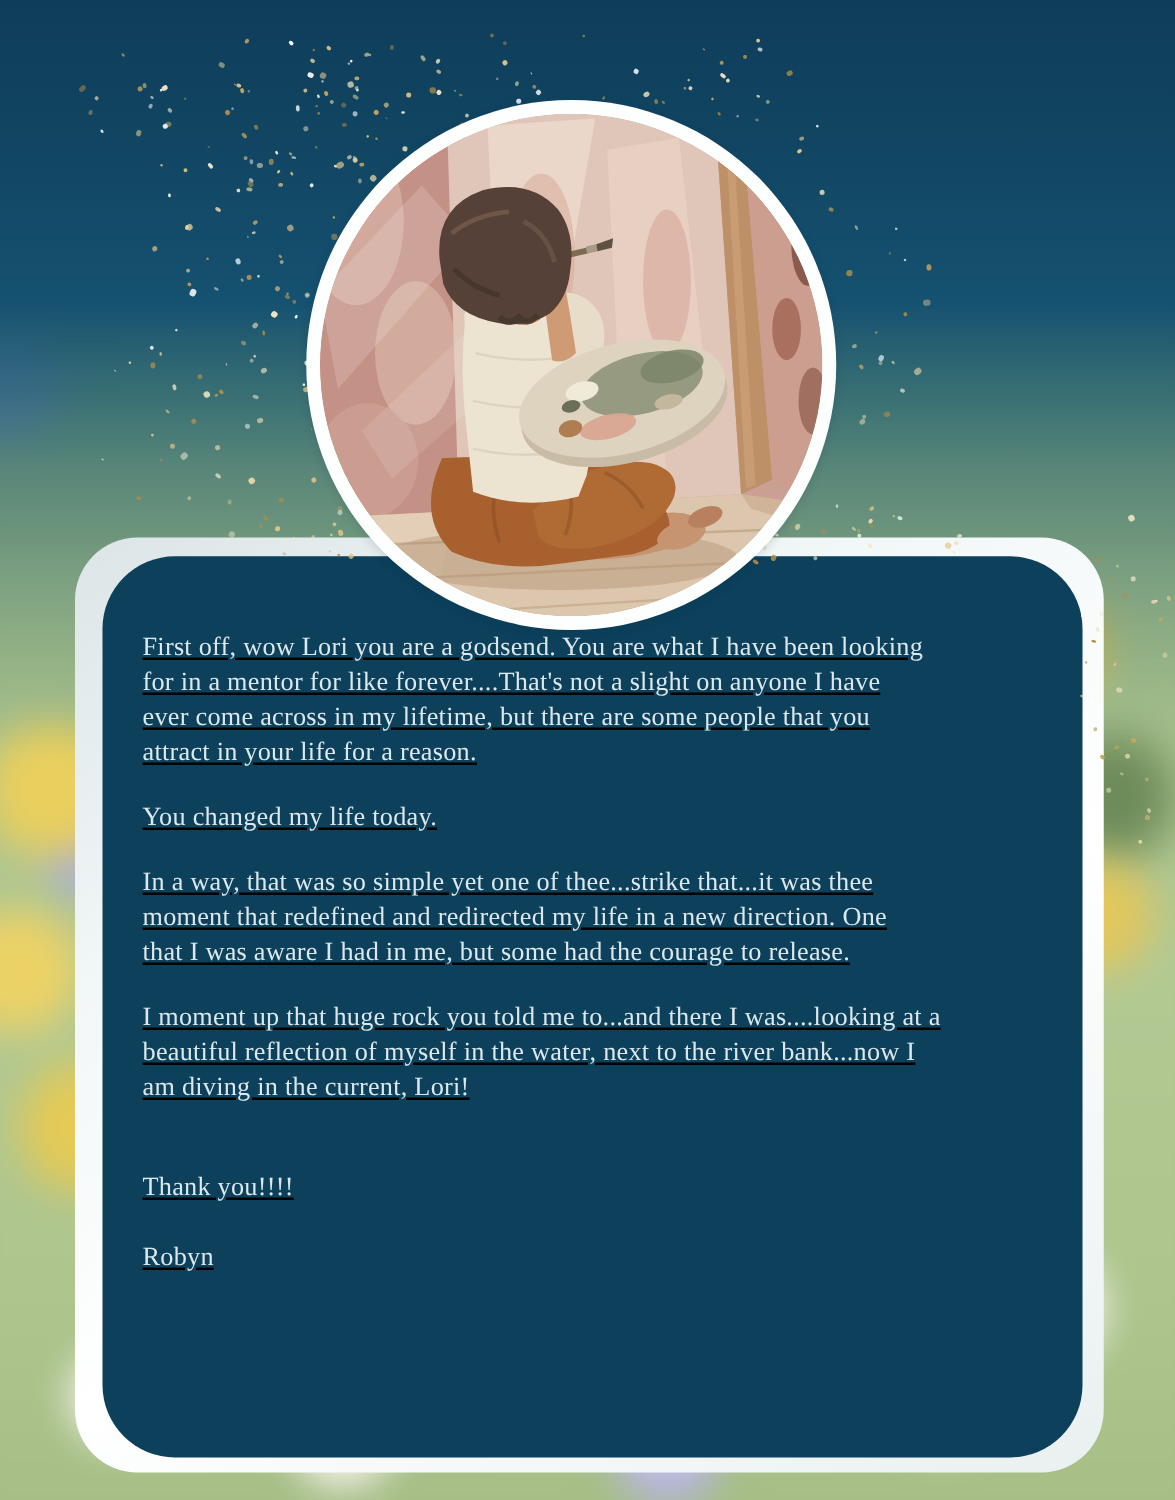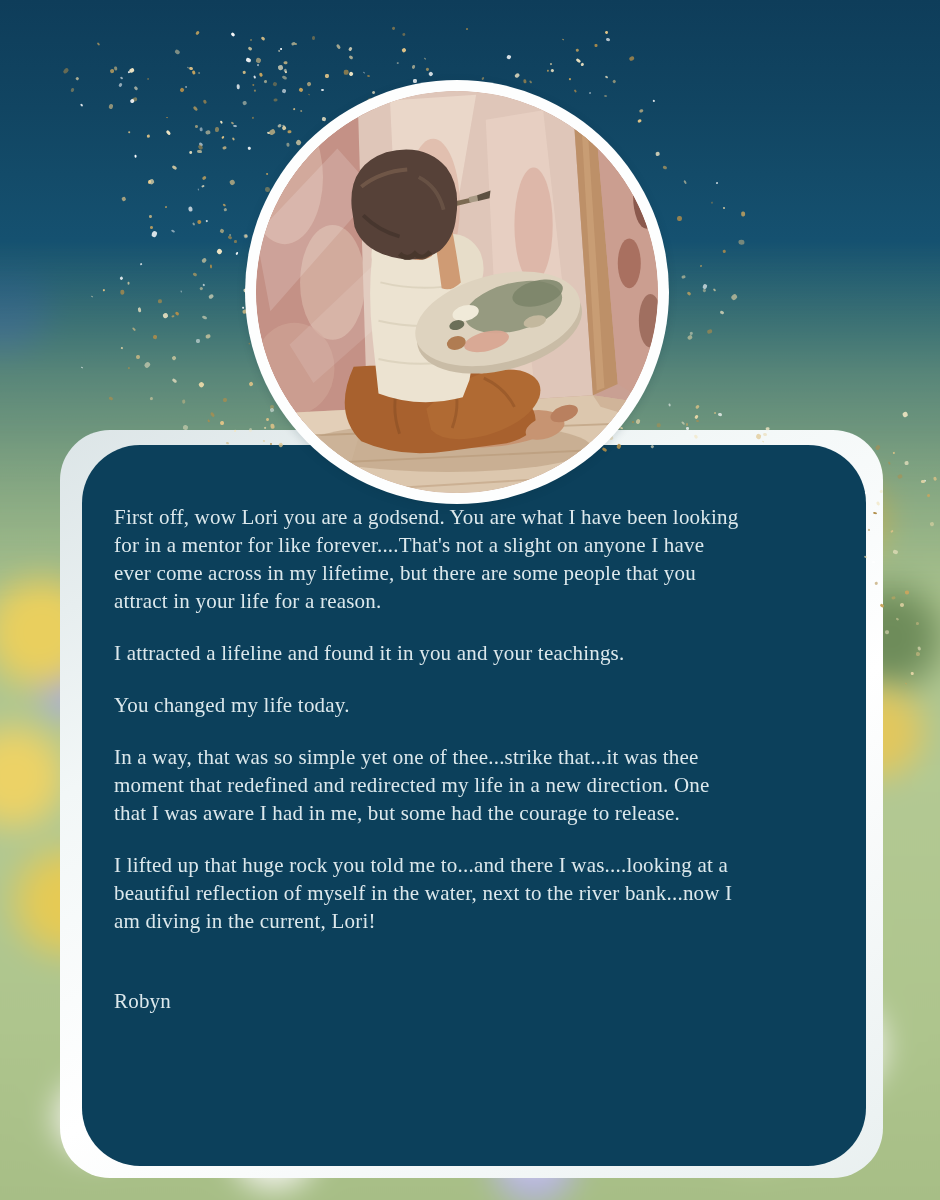--- a/index.html
+++ b/index.html
@@ -50,21 +50,21 @@
       radial-gradient(circle at 322px 725px, #cbd9a2 0 32px, transparent 78px),
       radial-gradient(circle at 782px 885px, #d2dfa9 0 34px, transparent 82px),
       linear-gradient(180deg,#8fae80 0%,#a2bc88 25%,#b3c993 55%,#aec58d 80%,#a6bd85 100%);}
 
   
   .card{position:absolute;left:60px;top:430px;width:823px;height:748px;z-index:2;
     border-radius:50px;
     background:linear-gradient(150deg,#dce5e7 0%,#f2f7f7 30%,#ffffff 58%,#e9f0f0 100%);}
   .panel{position:absolute;left:22px;top:15px;right:17px;bottom:12px;
     border-radius:58px;background:#0c405b;box-sizing:border-box;
-    padding:58px 12px 0 32px;}
+    padding:58px 12px 0 32px;text-decoration:underline;}
   .panel p{margin:0 0 24px;font-size:21px;line-height:28px;color:#dce8ec;
     letter-spacing:.2px;white-space:pre-line;}
   .panel p.sig{margin-bottom:0;}
   .panel p.sig span{display:block;}
 
   
   .glitter{position:absolute;inset:0;z-index:3;pointer-events:none;}
   .glitter .gl{position:absolute;border-radius:45%;}
 
   
@@ -80,29 +80,29 @@
 
   <div class="sky"></div>
   <div class="meadow"></div>
 
   <div class="card">
     <div class="panel">
       <p>First off, wow Lori you are a godsend. You are what I have been looking
 for in a mentor for like forever....That's not a slight on anyone I have
 ever come across in my lifetime, but there are  some people that you
 attract in your life for a reason.</p>
-      <p>I attracted a lifeline and found it in you and your teachings.</p>
       <p>You changed my life today.</p>
       <p>In a way, that was so simple yet one of thee...strike that...it was thee
 moment that redefined and redirected my life in a new direction. One
 that I was aware I had in me, but some had the courage to release.</p>
-      <p>I lifted up that huge rock you told me to...and there I was....looking at a
+      <p>I moment up that huge rock you told me to...and there I was....looking at a
 beautiful reflection of myself in the water, next to the river bank...now I
 am diving in the current, Lori!</p>
       <p class="sig">
+        <span>Thank you!!!!</span>
         <span>Robyn</span>
       </p>
     </div>
   </div>
 
   <div class="glitter" id="glitter">
       <span class="gl" style="left: 289.7px; top: 176px; width: 3.9px; height: 2.9px; background: rgb(242, 231, 197); opacity: 0.58; transform: rotate(74deg);"></span>
       <span class="gl" style="left: 490.6px; top: 210.3px; width: 4.6px; height: 5px; background: rgb(242, 231, 197); opacity: 0.5; transform: rotate(64deg);"></span>
       <span class="gl" style="left: 121.6px; top: 197.4px; width: 3.8px; height: 3.7px; background: rgb(223, 195, 135); opacity: 0.7; transform: rotate(65deg);"></span>
       <span class="gl" style="left: 401.3px; top: 145.2px; width: 3px; height: 3.8px; background: rgb(232, 215, 168); opacity: 0.67; transform: rotate(25deg);"></span>

